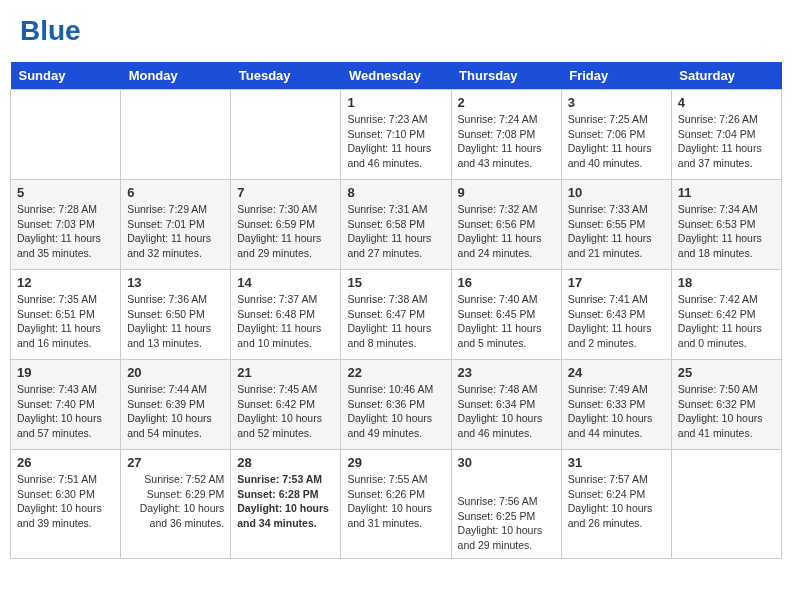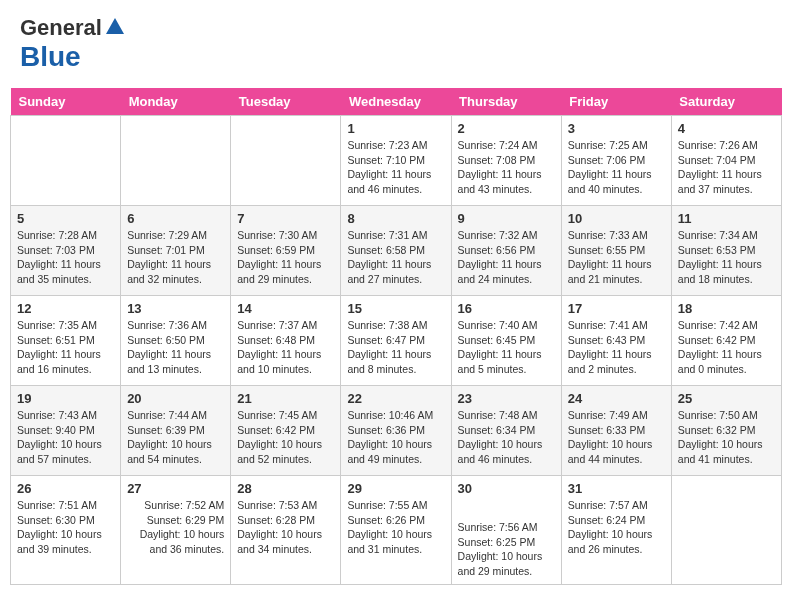--- a/index.html
+++ b/index.html
@@ -37,21 +37,21 @@
     .location {
       font-size: 16px;
       color: #444;
     }
     table {
       width: 100%;
       border-collapse: collapse;
       table-layout: fixed;
     }
     th {
-      background-color: #ec4899;
+      background-color: #1d4ed8;
       color: #fff;
       text-align: left;
       padding: 6px 8px;
       font-size: 13px;
       font-weight: bold;
     }
     td {
       border: 1px solid #ccc;
       vertical-align: top;
       padding: 5px 6px;
@@ -80,26 +80,20 @@
     tr:nth-child(odd) td {
       background-color: #ffffff;
     }
     th:first-child { border-radius: 0; }
   </style>
 </head>
 <body>
 
 <div class="header">
   <div class="logo">
-    <div class="logo-line">
-      <span style="font-size:22px;font-weight:bold;color:#333;">General</span>
-      <svg width="22" height="22" viewBox="0 0 22 22" style="margin-left:2px;margin-top:-2px;">
-        <polygon points="11,2 20,18 2,18" fill="#1a5fa8"></polygon>
-      </svg>
-    </div>
     <div>
       <span style="font-size:28px;font-weight:bold;color:#1a5fa8;">Blue</span>
     </div>
   </div>
   <div class="title-block">
     <div class="month-title"></div>
     <div class="location"></div>
   </div>
 </div>
 
@@ -231,21 +225,21 @@
           <span class="day-num">18</span>
           <div class="day-info" style="white-space: pre-line;">Sunrise: 7:42 AM
 Sunset: 6:42 PM
 Daylight: 11 hours and 0 minutes.</div>
         </td>
       </tr>
       <tr>
         <td>
           <span class="day-num">19</span>
           <div class="day-info" style="white-space: pre-line;">Sunrise: 7:43 AM
-Sunset: 9:40 PM
+Sunset: 7:40 PM
 Daylight: 10 hours and 57 minutes.</div>
         </td>
         <td>
           <span class="day-num">20</span>
           <div class="day-info" style="white-space: pre-line;">Sunrise: 7:44 AM
 Sunset: 6:39 PM
 Daylight: 10 hours and 54 minutes.</div>
         </td>
         <td>
           <span class="day-num">21</span>
@@ -286,21 +280,21 @@
 Daylight: 10 hours and 39 minutes.</div>
         </td>
         <td>
           <span class="day-num">27</span>
           <div class="day-info" style="white-space: pre-line; text-align: right;">Sunrise: 7:52 AM
 Sunset: 6:29 PM
 Daylight: 10 hours and 36 minutes.</div>
         </td>
         <td>
           <span class="day-num">28</span>
-          <div class="day-info" style="white-space: pre-line;">Sunrise: 7:53 AM
+          <div class="day-info" style="white-space: pre-line; font-weight: bold;">Sunrise: 7:53 AM
 Sunset: 6:28 PM
 Daylight: 10 hours and 34 minutes.</div>
         </td>
         <td>
           <span class="day-num">29</span>
           <div class="day-info" style="white-space: pre-line;">Sunrise: 7:55 AM
 Sunset: 6:26 PM
 Daylight: 10 hours and 31 minutes.</div>
         </td>
         <td>

